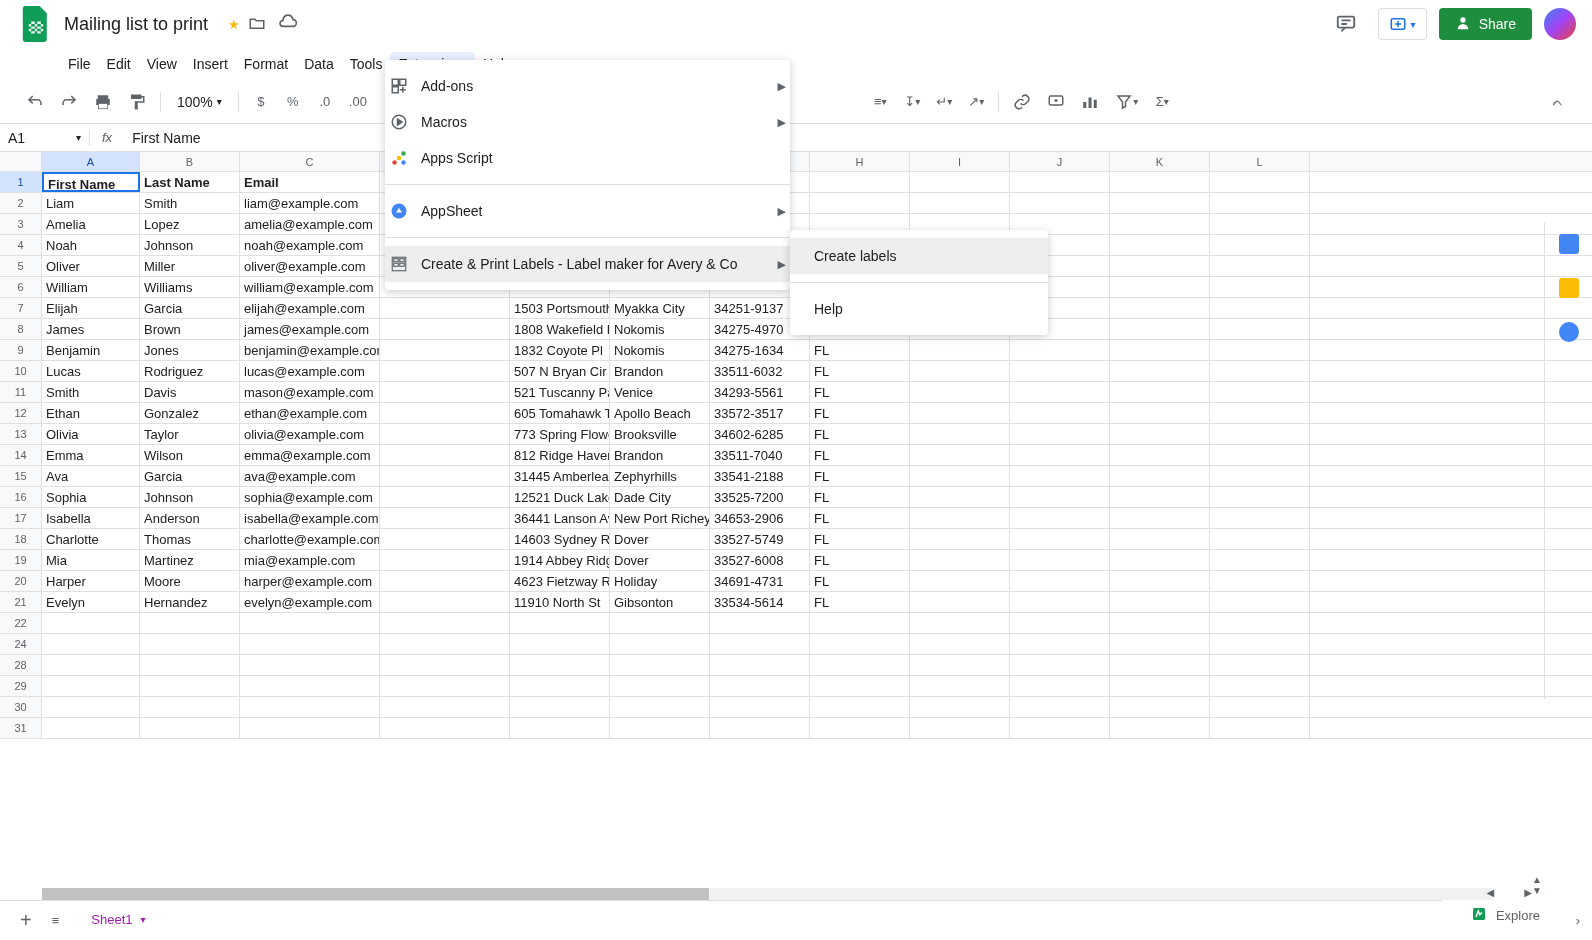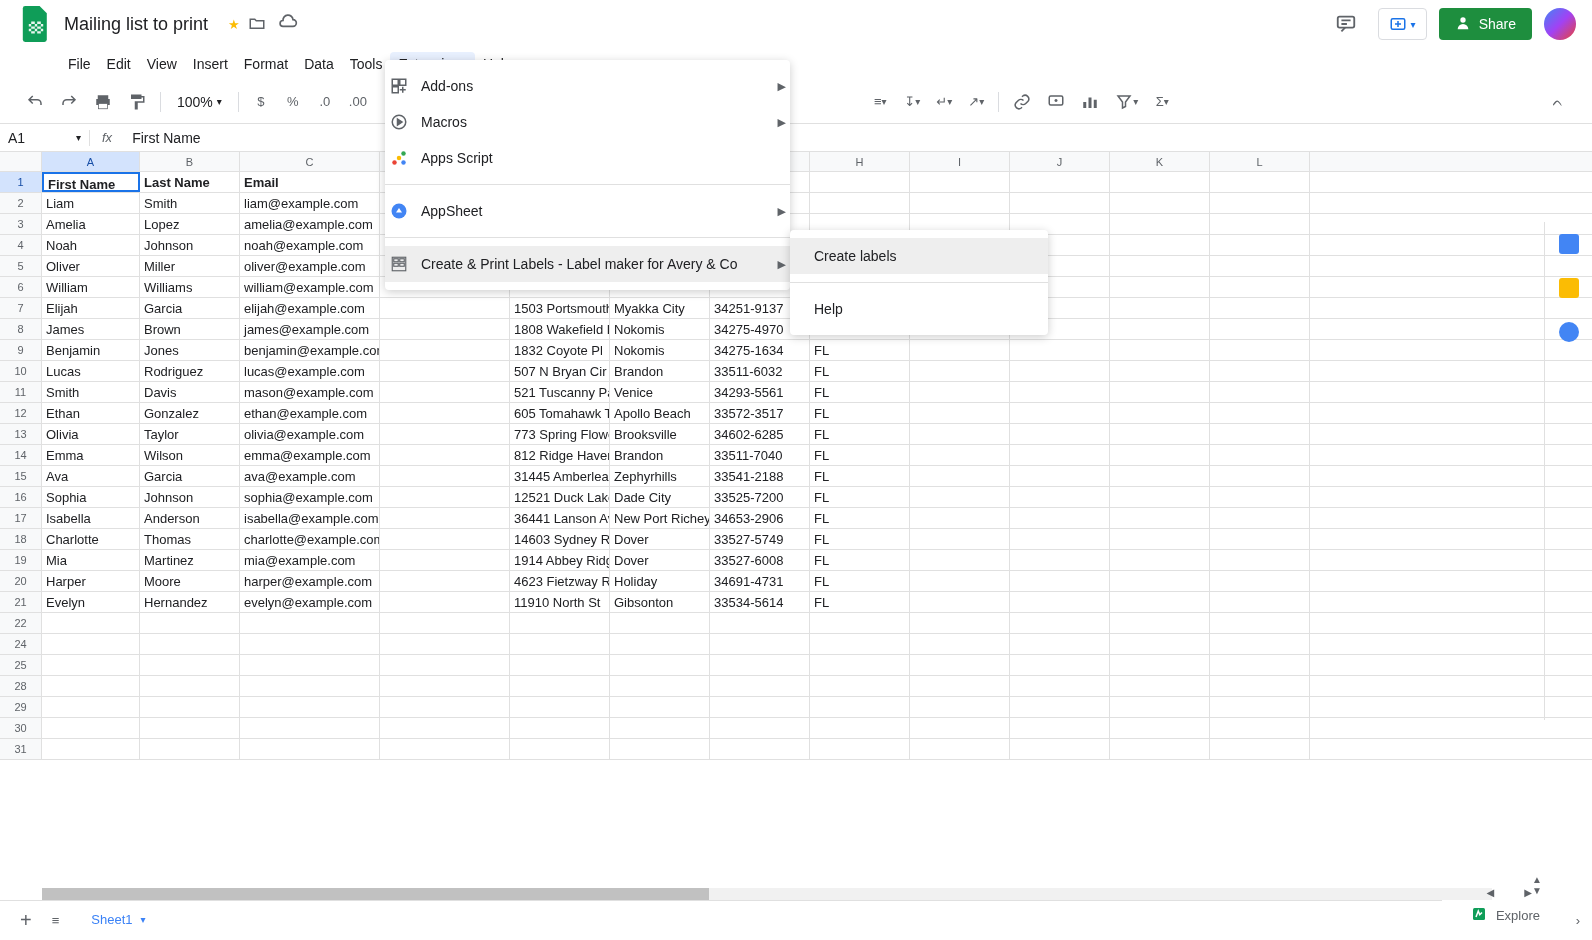--- a/index.html
+++ b/index.html
@@ -63,21 +63,21 @@
 .menu-arrow { color: #5f6368; font-size: 11px; }
 .menu-divider { height: 1px; background: #e0e0e0; margin: 8px 0; }
 
 .sub-menu { top: 230px; left: 790px; width: 258px; }
 .sub-menu .menu-row { padding: 10px 24px; }
 
 
 .sheet-tabs { position: absolute; bottom: 0; left: 0; right: 150px; height: 40px; display: flex; align-items: center; padding: 0 16px; gap: 12px; background: white; border-top: 1px solid #e0e0e0; }
 .add-sheet { color: #5f6368; font-size: 20px; padding: 4px; }
 .all-sheets { color: #5f6368; padding: 4px; }
-.sheet-tab { padding: 8px 16px; font-size: 13px; font-weight: 500; color: #3b82f6; border-bottom: 2px solid transparent; display: flex; align-items: center; gap: 8px; }
+.sheet-tab { padding: 8px 16px; font-size: 13px; font-weight: 500; color: #a21caf; border-bottom: 2px solid transparent; display: flex; align-items: center; gap: 8px; }
 .sheet-tab.active { background: white; }
 
 
 .explore-btn { position: absolute; bottom: 8px; right: 40px; display: flex; align-items: center; gap: 8px; padding: 6px 12px; font-size: 13px; color: #5f6368; }
 .explore-icon { color: #0f9d58; }
 
 
 .side-panel { position: absolute; right: 0; top: 70px; width: 48px; display: flex; flex-direction: column; align-items: center; gap: 24px; padding-top: 12px; border-left: 1px solid #e0e0e0; height: calc(100% - 110px); }
 .side-icon { width: 20px; height: 20px; border-radius: 4px; }
 
@@ -588,35 +588,20 @@
         <div class="cell" style="width:100px"></div>
         <div class="cell" style="width:100px"></div>
         <div class="cell" style="width:100px"></div>
         <div class="cell" style="width:100px"></div>
         <div class="cell" style="width:100px"></div>
         <div class="cell" style="width:100px"></div>
         <div class="cell" style="width:100px"></div>
         <div class="cell" style="width:100px"></div>
       </div>
       <div class="row">
-        <div class="row-header">25</div>
-        <div class="cell" style="width:98px"></div>
-        <div class="cell" style="width:100px"></div>
-        <div class="cell" style="width:140px"></div>
-        <div class="cell" style="width:130px"></div>
-        <div class="cell" style="width:100px"></div>
-        <div class="cell" style="width:100px"></div>
-        <div class="cell" style="width:100px"></div>
-        <div class="cell" style="width:100px"></div>
-        <div class="cell" style="width:100px"></div>
-        <div class="cell" style="width:100px"></div>
-        <div class="cell" style="width:100px"></div>
-        <div class="cell" style="width:100px"></div>
-      </div>
-      <div class="row">
         <div class="row-header">28</div>
         <div class="cell" style="width:98px"></div>
         <div class="cell" style="width:100px"></div>
         <div class="cell" style="width:140px"></div>
         <div class="cell" style="width:130px"></div>
         <div class="cell" style="width:100px"></div>
         <div class="cell" style="width:100px"></div>
         <div class="cell" style="width:100px"></div>
         <div class="cell" style="width:100px"></div>
         <div class="cell" style="width:100px"></div>

